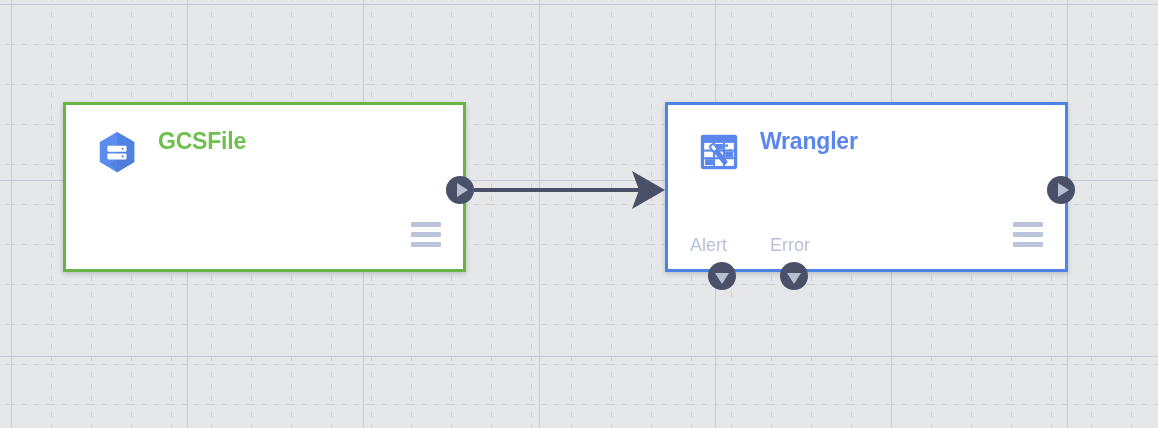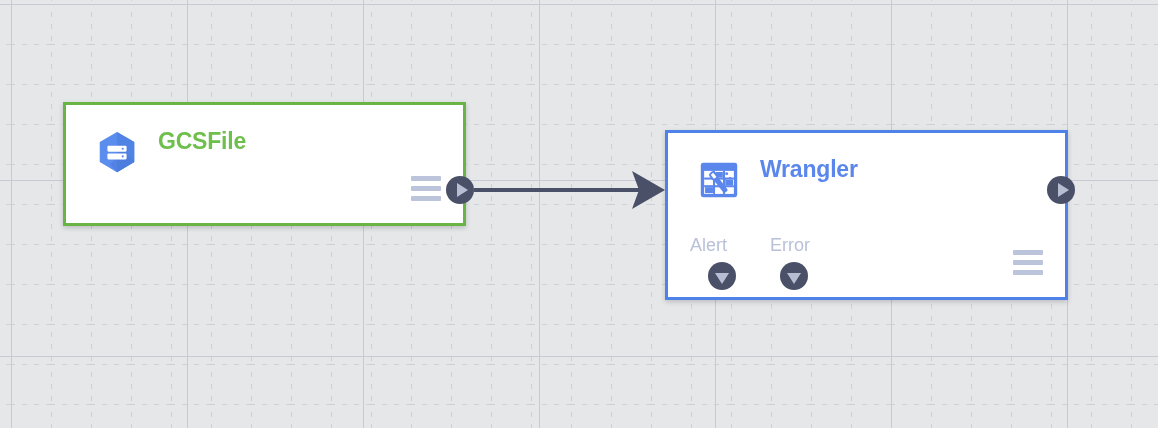--- a/index.html
+++ b/index.html
@@ -42,21 +42,21 @@
     inset: 0;
     pointer-events: none;
   }
 
   .node {
     position: absolute;
     background: #ffffff;
     box-shadow: 0 2px 5px rgba(0,0,0,0.18);
   }
   .node-green { border: 3px solid #68b545; }
-  .node-blue  { border: 3px solid #4e82e8; margin-top: 28px; }
+  .node-blue  { border: 3px solid #4e82e8; }
 
   .node-head {
     display: flex;
     align-items: flex-start;
     padding: 22px 0 0 28px;
   }
   .node-icon {
     width: 46px;
     height: 46px;
     flex: 0 0 46px;
@@ -146,21 +146,21 @@
     <rect width="1158" height="428" fill="#e5e7e9"></rect>
     <rect width="1158" height="428" fill="url(#minor)"></rect>
     <rect width="1158" height="428" fill="url(#major)"></rect>
   </svg>
 
   <svg id="connector" width="1158" height="428">
     <line x1="474" y1="190" x2="648" y2="190" stroke="#4a5068" stroke-width="4"></line>
     <polygon points="665,190 632,171 639,190 632,209" fill="#4a5068"></polygon>
   </svg>
 
-  <div class="node node-green" style="left:63px; top:102px; width:403px; height:124px;">
+  <div class="node node-green" style="left:63px; top:102px; width:403px; height:170px;">
 
     <div class="node-head">
       <div class="node-icon">
         <svg viewBox="0 0 48 48" width="46" height="46">
           <polygon points="24,3 42,13.5 42,34.5 24,45 6,34.5 6,13.5" fill="#5b8def"></polygon>
           <polygon points="24,3 42,13.5 42,34.5 24,45" fill="#5083e4"></polygon>
           <path d="M 30 22 L 42 34.5 L 24 45 L 17 37 Z" fill="#4a7ad9" opacity="0.55"></path>
           <rect x="14" y="17.5" width="20" height="6.2" rx="1.2" fill="#ffffff"></rect>
           <rect x="14" y="25.5" width="20" height="6.2" rx="1.2" fill="#ffffff"></rect>
           <circle cx="30" cy="20.6" r="1.15" fill="#5b8def"></circle>

